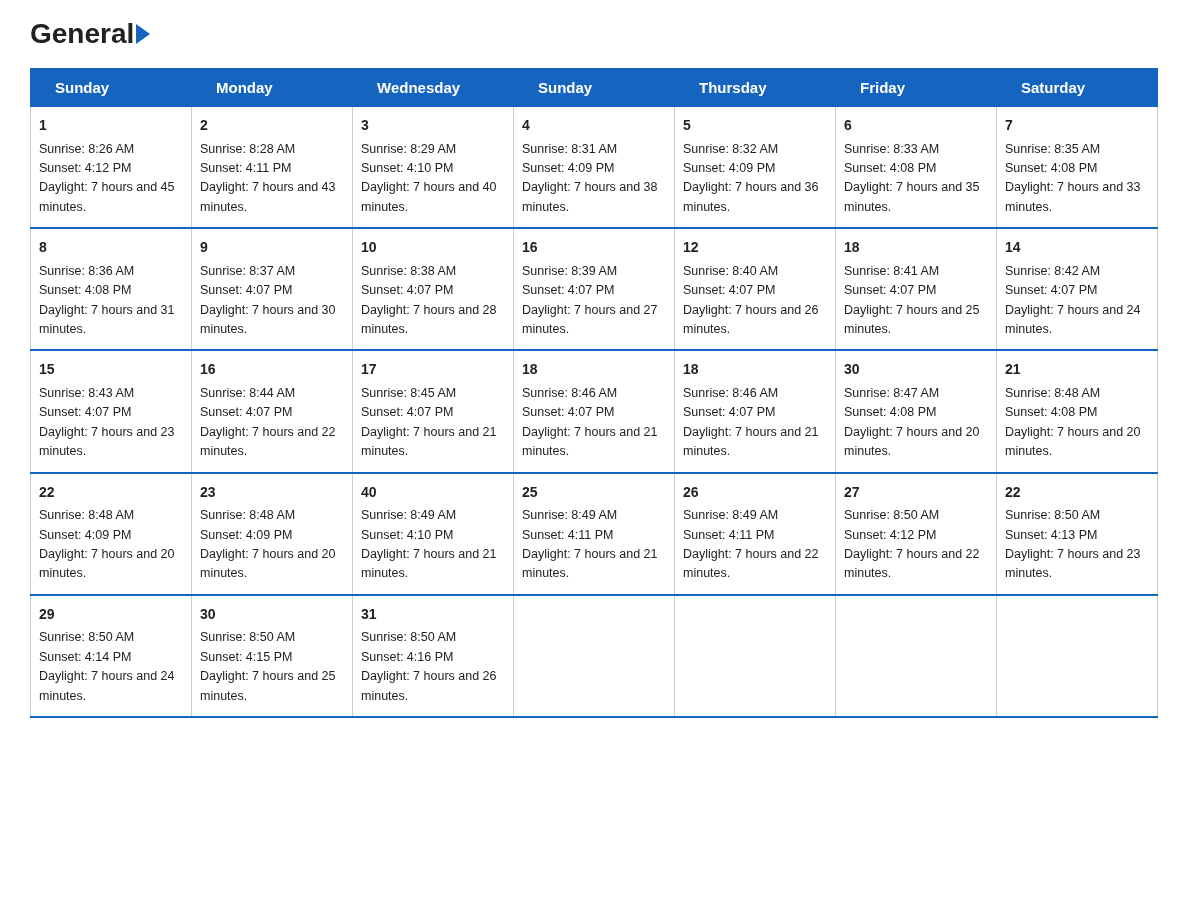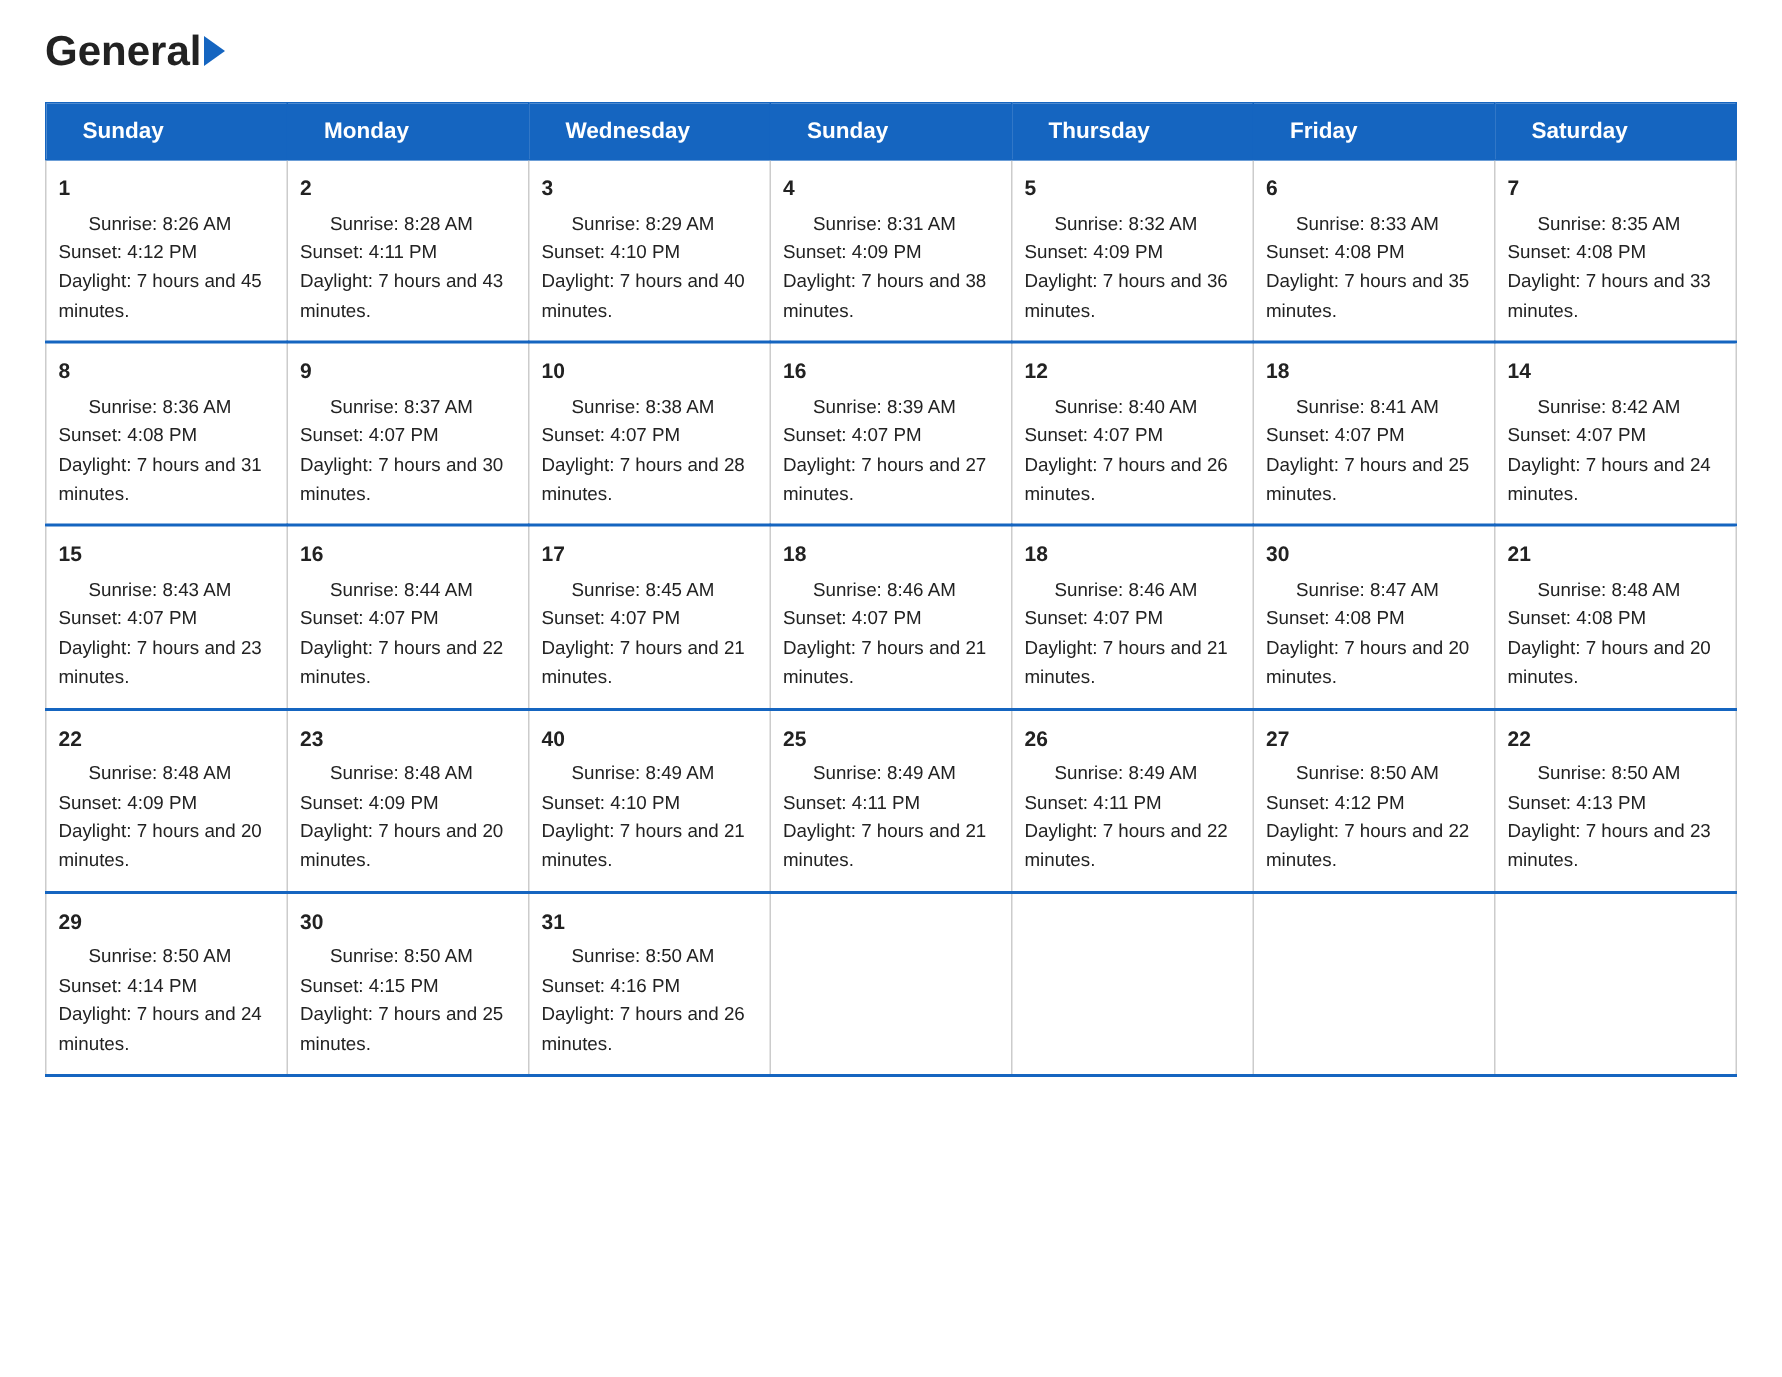--- a/index.html
+++ b/index.html
@@ -84,21 +84,20 @@
     }
     .day-num {
       font-size: 14px;
       font-weight: bold;
       margin-bottom: 3px;
       display: block;
     }
     .cell-content {
       font-size: 12.5px;
       color: #222;
-      margin-left: 20px;
     }
     td.empty {
       background: #fff;
     }
   </style>
 </head>
 <body>
 
 <div class="header">
   <div class="logo">

